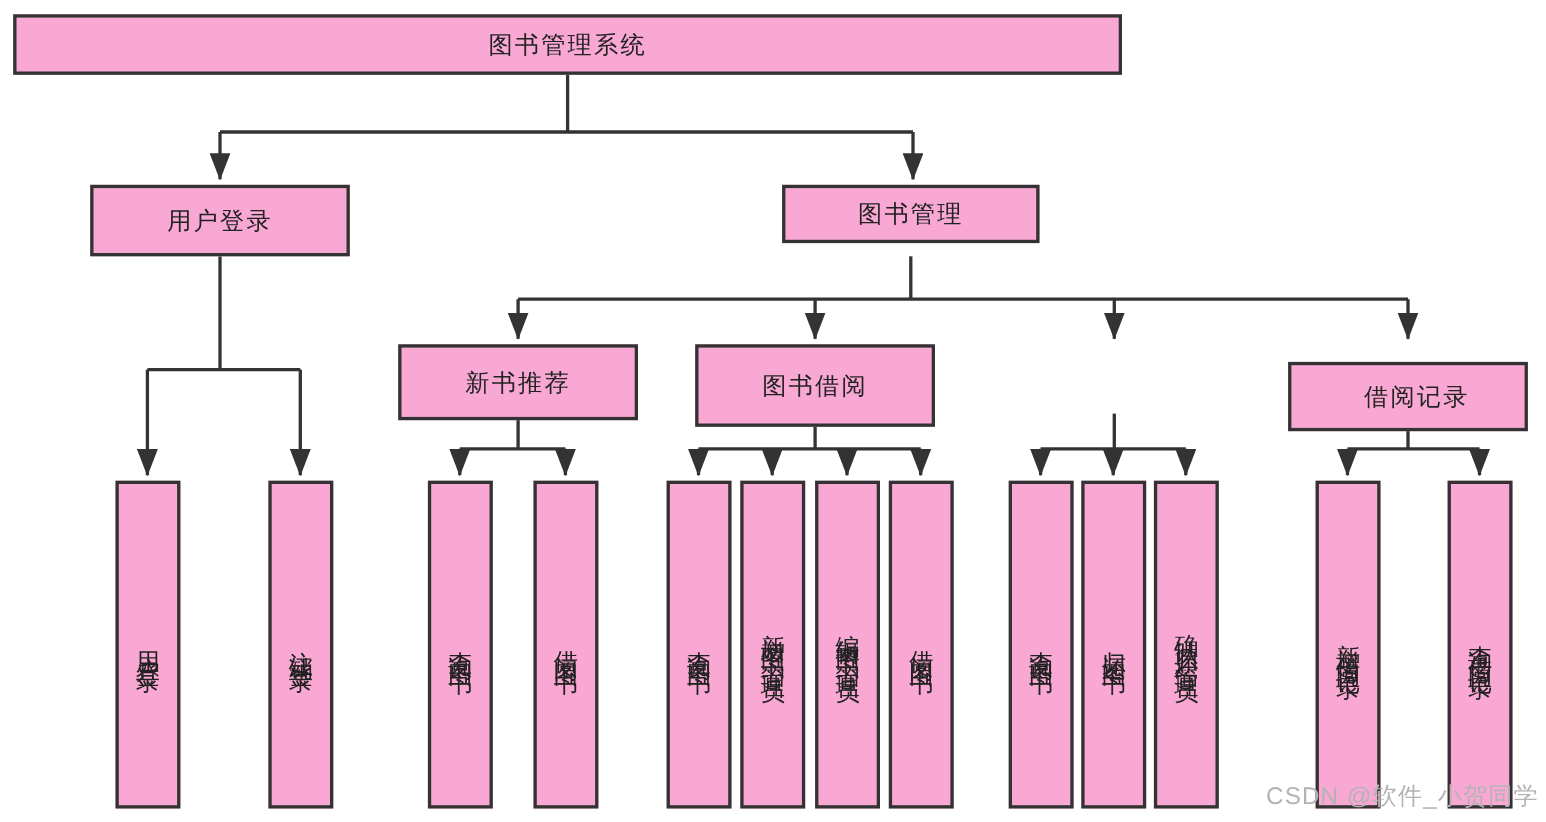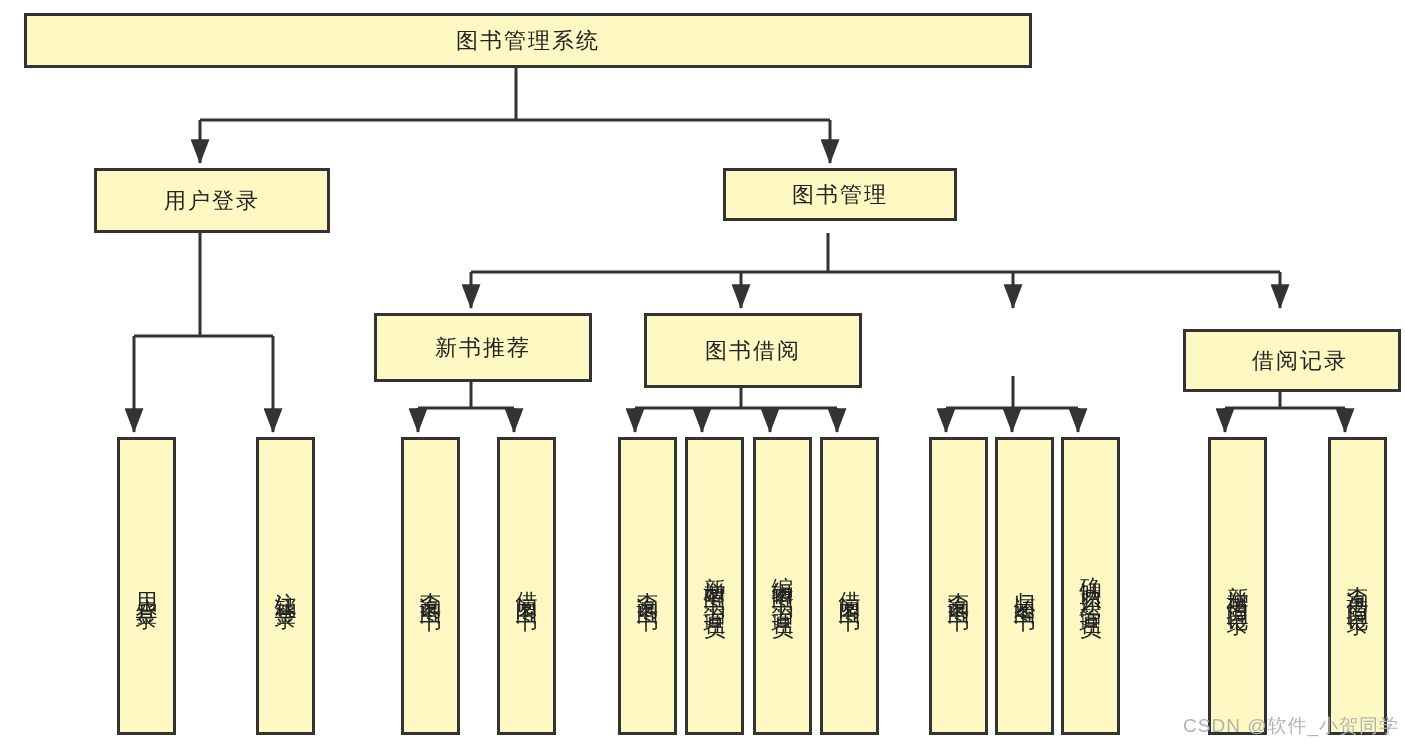--- a/index.html
+++ b/index.html
@@ -20,30 +20,29 @@
     left: 0;
     top: 0;
     width: 1405px;
     height: 747px;
     pointer-events: none;
   }
   .box {
     position: absolute;
     box-sizing: border-box;
     border: 3px solid #333333;
-    background: #fef9c3;
+    background: #f9a8d4;
     display: flex;
     align-items: center;
     justify-content: center;
     color: #222222;
     font-size: 22px;
     line-height: 1;
     white-space: nowrap;
     text-align: center;
-    margin-left: 12px;
   }
   .hbox { letter-spacing: 2px; }
   .vbox {
     writing-mode: vertical-rl;
     text-orientation: mixed;
     letter-spacing: 6px;
     white-space: normal;
     font-size: 22px;
   }
   
@@ -68,21 +67,21 @@
   .l8  { left: 808px; }
   .l9  { left: 917px; }
   .l10 { left: 983px; }
   .l11 { left: 1049px; }
   .l12 { left: 1196px; }
   .l13 { left: 1316px; }
   .watermark {
     position: absolute;
     right: 6px;
     bottom: 8px;
-    font-size: 19px;
+    font-size: 22px;
     color: #b3b3b3;
     letter-spacing: 1px;
     z-index: 5;
   }
 </style>
 </head>
 <body>
 
 <div class="canvas">
 

